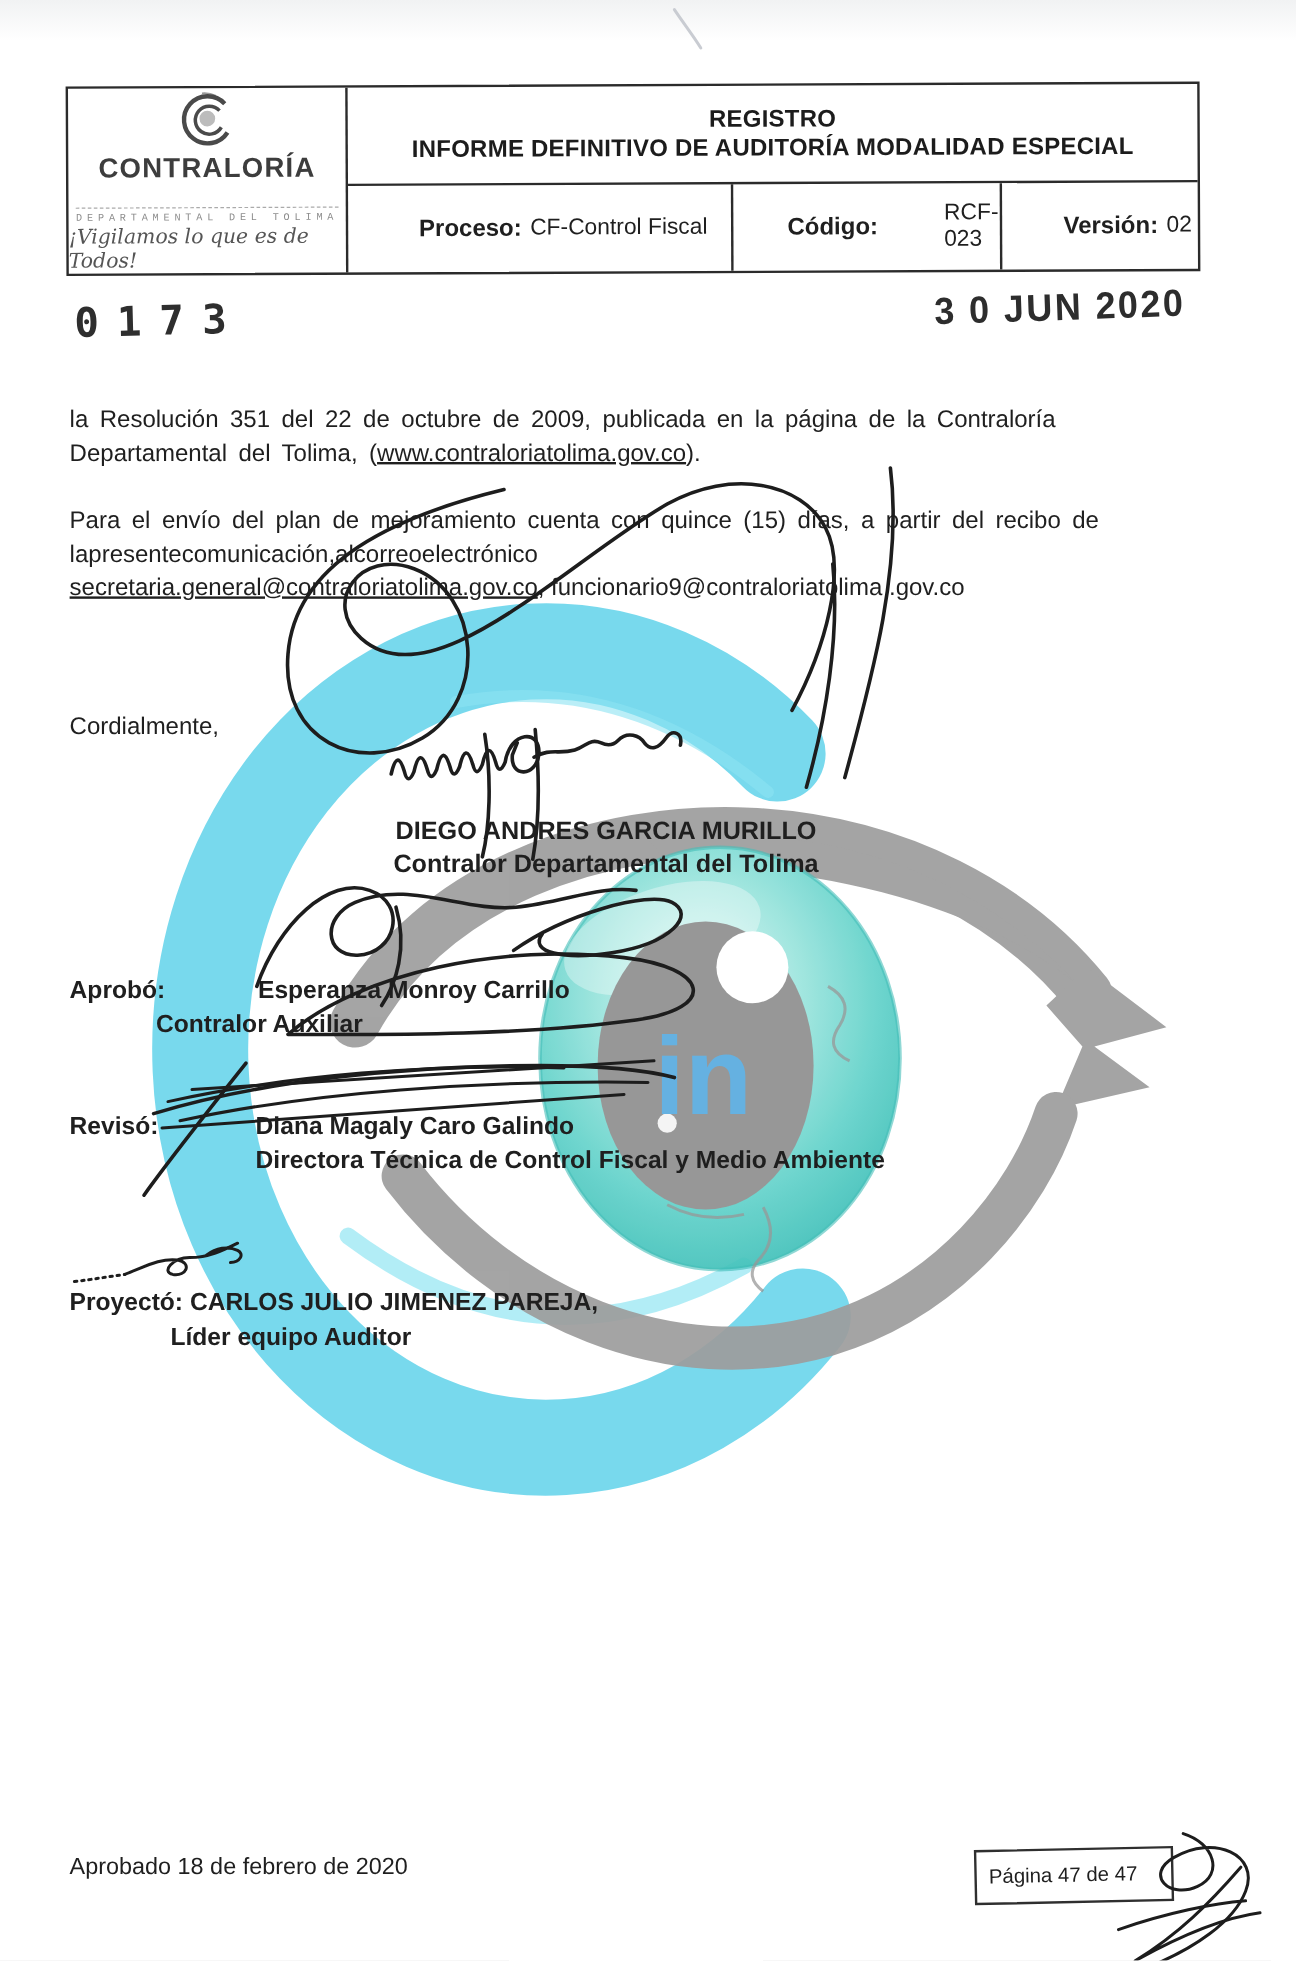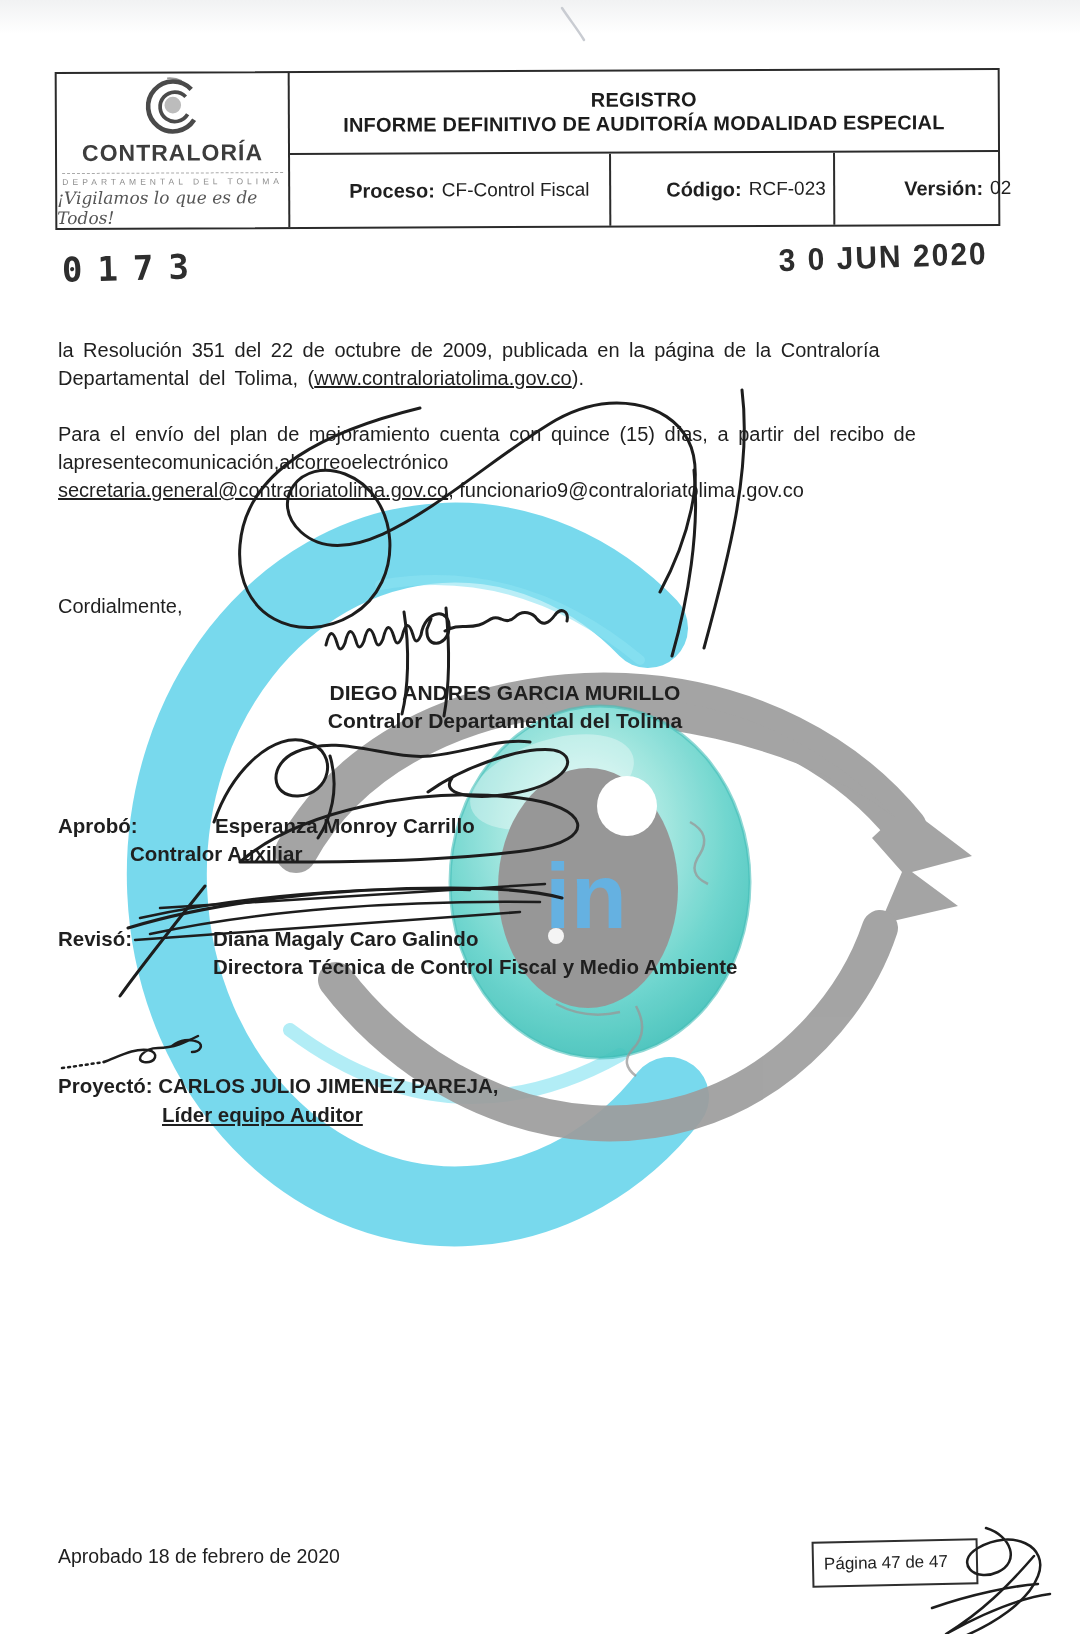--- a/index.html
+++ b/index.html
@@ -15,27 +15,27 @@
 
   
   .doc-table{left:55px;top:70px;width:945px;height:158px;display:grid;
              grid-template-columns:233px 1fr 224px 163px;grid-template-rows:82px 1fr;
              border:2px solid #2b2b2b;box-sizing:border-box;background:#fff;z-index:2;
              transform:rotate(-0.25deg);}
   .cell{box-sizing:border-box;display:flex;align-items:center;}
   .cell-logo{grid-row:1/3;border-right:2px solid #2b2b2b;flex-direction:column;justify-content:center;padding-top:2px;}
   .cell-title{grid-column:2/5;border-bottom:2px solid #2b2b2b;flex-direction:column;justify-content:center;}
   .cell-proceso{border-right:2px solid #2b2b2b;padding-left:14px;}
-  .cell-codigo{border-right:2px solid #2b2b2b;padding-left:10px;}
-  .cell-version{padding-left:24px;border-radius:21px;}
+  .cell-codigo{border-right:2px solid #2b2b2b;padding-left:0;gap:48px;}
+  .cell-version{padding-left:6px;border-radius:21px;}
   .tbold{font-weight:bold;font-size:20px;line-height:24px;letter-spacing:.2px;color:#1c1c1c;}
   .lbl{font-weight:bold;font-size:20px;margin-right:7px;margin-left:45px;}
   .val{font-size:19px;}
   .logo-name{font-weight:bold;font-size:23px;letter-spacing:1px;color:#3d3d3d;margin-top:3px;}
-  .logo-sub{font-size:8.5px;letter-spacing:4px;color:#8c8c8c;border-top:1px dashed #aaa;padding-top:3px;margin-top:6px;}
+  .logo-sub{font-size:8.5px;letter-spacing:4px;color:#8c8c8c;border-top:1px dashed #aaa;padding-top:3px;margin-top:19px;font-family:Liberation Mono, monospace;}
   .logo-tag{font-family:"DejaVu Serif",serif;font-style:italic;font-size:17px;color:#555;margin-top:1px;}
 
   
   .radicado{left:62px;top:248px;font-family:"DejaVu Sans Mono",monospace;font-weight:bold;
             font-size:34px;letter-spacing:15px;color:#2e2e2e;transform:rotate(-1.5deg);}
   .datestamp{left:778px;top:243px;font-weight:600;font-size:30px;letter-spacing:2px;
              color:#2d2d2d;white-space:pre;transform:rotate(-2deg) scaleY(1.05);transform-origin:left top;}
 
   
   .para{left:58px;width:940px;font-size:20px;line-height:28px;}
@@ -157,21 +157,21 @@
 
   <div class="abs z2 sigline" style="left:58px;top:814px;">Aprobó:</div>
   <div class="abs z2 sigline" style="left:215px;top:814px;">Esperanza Monroy Carrillo</div>
   <div class="abs z2 sigline" style="left:130px;top:842px;">Contralor Auxiliar</div>
 
   <div class="abs z2 sigline" style="left:58px;top:927px;">Revisó:</div>
   <div class="abs z2 sigline" style="left:213px;top:927px;">Diana Magaly Caro Galindo</div>
   <div class="abs z2 sigline" style="left:213px;top:955px;">Directora Técnica de Control Fiscal y Medio Ambiente</div>
 
   <div class="abs z2 sigline" style="left:58px;top:1074px;"><span>Proyectó:</span>&nbsp;<span>CARLOS JULIO JIMENEZ PAREJA,</span></div>
-  <div class="abs z2 sigline" style="left:162px;top:1103px;text-decoration:underline;">Líder equipo Auditor</div>
+  <div class="abs z2 sigline" style="left:142px;top:1103px;">Líder equipo Auditor</div>
 
   <div class="abs z2 approved">Aprobado 18 de febrero de 2020</div>
   <div class="abs z2 pagebox">
     <span>Página 47 de 47</span>
   </div>
 
   <svg class="layer sig" viewBox="0 0 1080 1634">
     <g fill="none" stroke="#1d1d1d" stroke-width="3" stroke-linecap="round" stroke-linejoin="round">
 
       <path d="M 562 8 C 570 20 578 30 584 40" stroke="#c9ccd2" stroke-width="2.5"></path>

